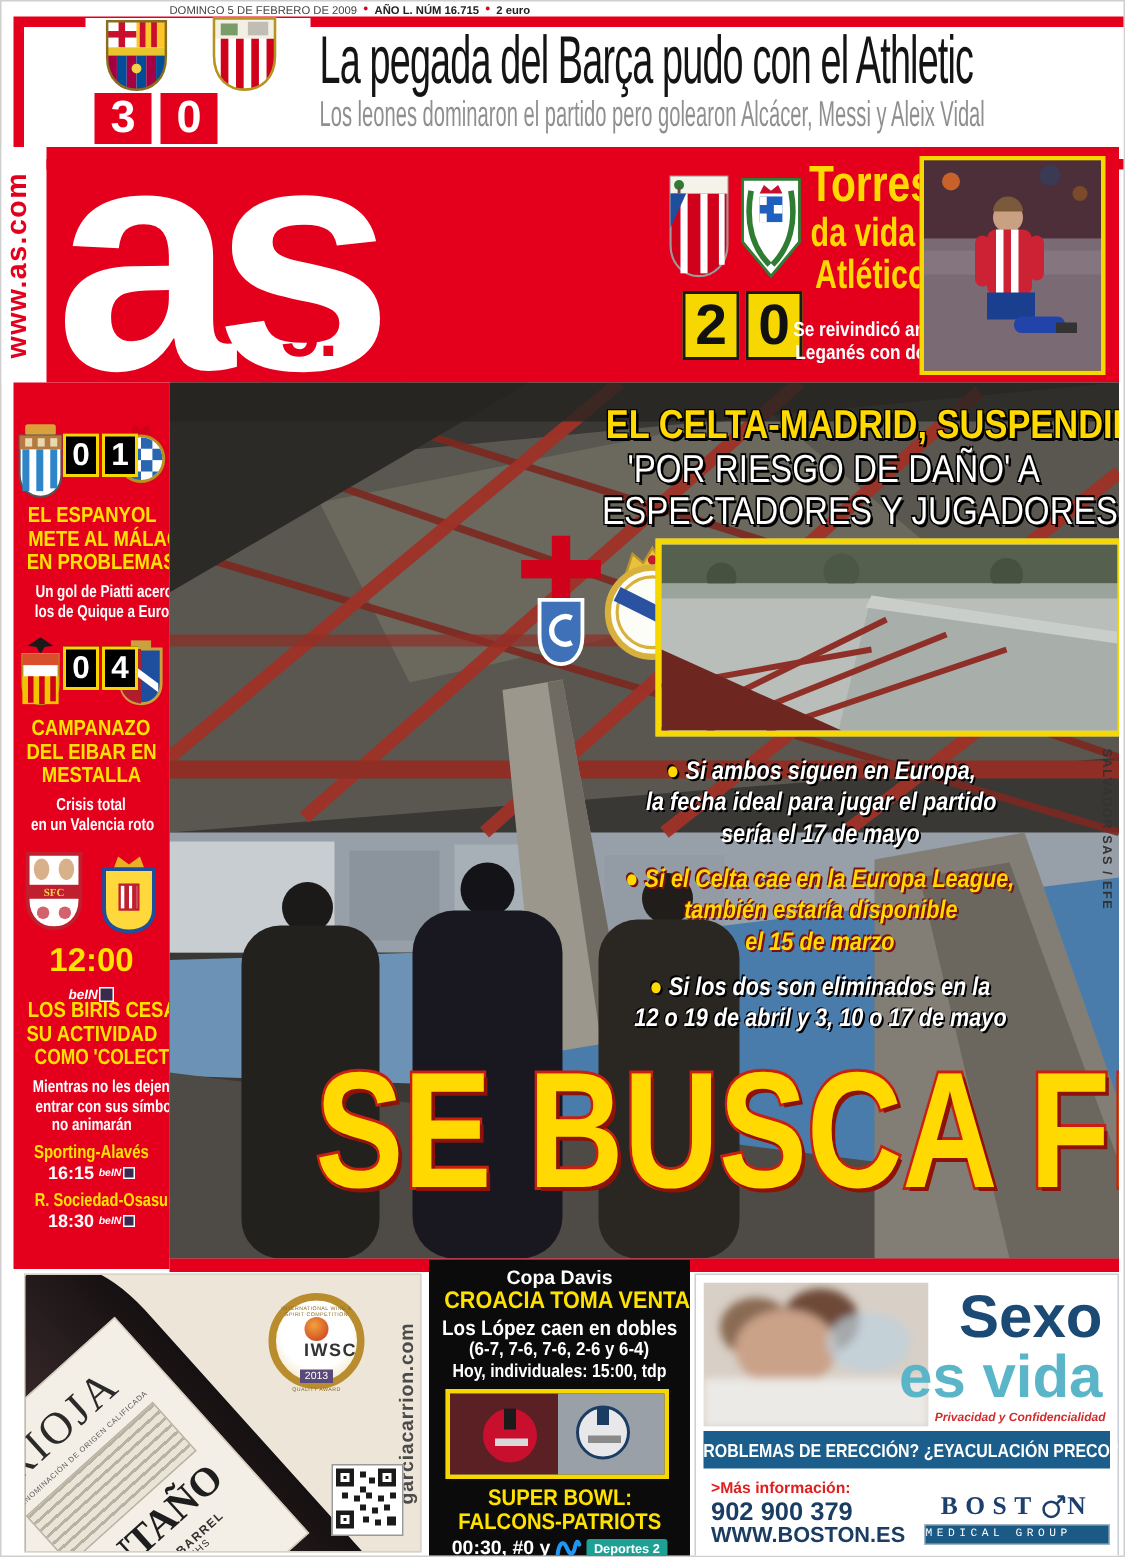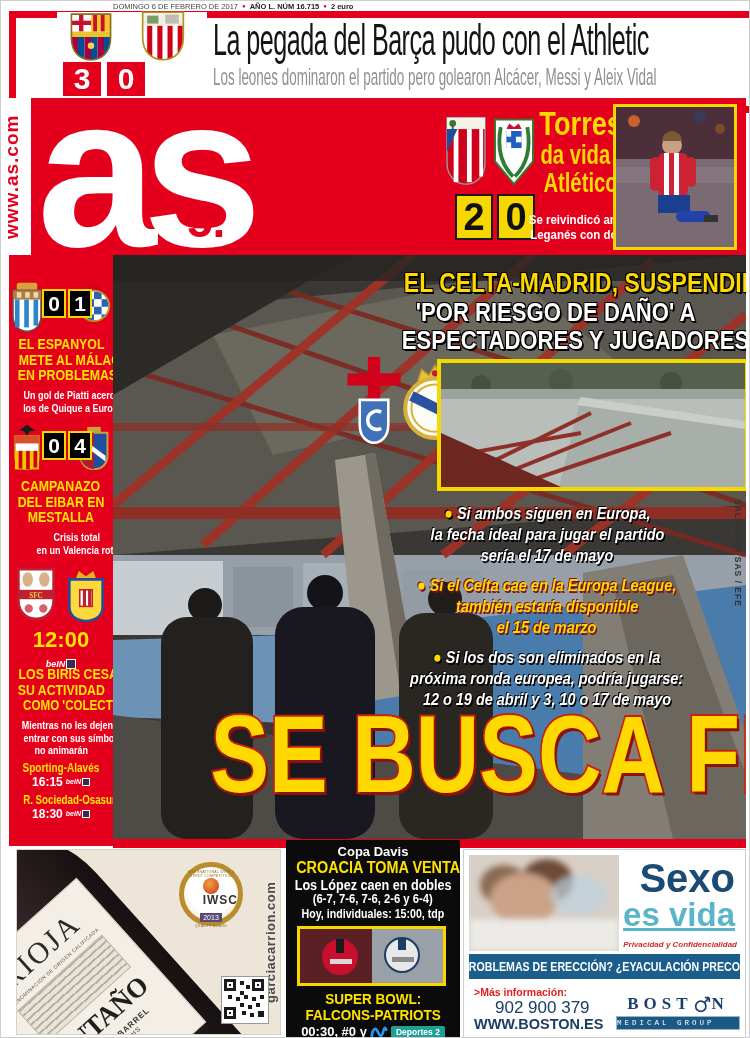--- a/index.html
+++ b/index.html
@@ -37,27 +37,27 @@
   
   .sidebar{left:8px;top:254px;width:104px;height:591px;background:#e4001c;overflow:hidden;}
   .scB{position:absolute;width:24px;height:29px;background:#000;border:2px solid #f6d800;color:#fff;
        font-weight:bold;font-size:21px;line-height:25px;text-align:center;box-sizing:border-box;z-index:2;}
   .sbH{width:104px;color:#ffe200;font-weight:bold;font-size:14.5px;line-height:15.5px;text-align:center;}
   .sbS{width:104px;color:#fff;font-weight:bold;font-size:11.5px;line-height:12.5px;text-align:center;}
   .sbT{width:104px;color:#ffe200;font-weight:bold;font-size:22px;text-align:center;}
   .fxN{width:104px;color:#ffe200;font-weight:bold;font-size:12.5px;text-align:center;}
   .fxT{width:104px;color:#fff;font-weight:bold;font-size:12px;text-align:center;display:flex;
        justify-content:center;align-items:center;gap:3px;}
-  .bein{display:inline-flex;align-items:flex-start;gap:1px;font-size:9px;color:#fff;font-weight:bold;font-style:italic;}
+  .bein{display:inline-flex;align-items:flex-end;gap:1px;font-size:9px;color:#fff;font-weight:bold;font-style:italic;}
   .bein .bx{width:8px;height:8px;background:#3b2a4f;border:1px solid #fff;display:inline-block;}
   
   .photo{left:112px;top:254px;width:633px;height:584px;background:#3a3835;overflow:hidden;}
   .kick1{color:#ffd900;font-size:27px;font-weight:bold;line-height:29px;
          text-shadow:2px 2px 0 #000,-1px -1px 0 #000,1px -1px 0 #000,-1px 1px 0 #000;}
-  .kick2{color:#fff;font-size:26px;font-weight:bold;line-height:28px;
+  .kick2{color:#fff;font-size:26px;font-weight:normal;line-height:28px;
          text-shadow:2px 2px 0 #000,-1px -1px 0 #000,1px -1px 0 #000,-1px 1px 0 #000;}
   .inset{left:324px;top:104px;width:312px;height:132px;border:4px solid #f6d800;background:#b9beba;box-sizing:border-box;}
   .bull{width:380px;text-align:center;font-weight:bold;font-style:italic;font-size:17px;line-height:21px;}
   .bullW{color:#fff;text-shadow:1.5px 1.5px 0 #000,-1px -1px 0 #000;}
   .bullY{color:#ffd900;text-shadow:1.5px 1.5px 0 #7a1010,-1px -1px 0 #7a1010;}
   .bdot{color:#ffd900;}
   .credit{right:3px;top:244px;writing-mode:vertical-rl;font-size:8.5px;font-weight:bold;color:#333;letter-spacing:1px;}
   .bigH{left:0;top:444px;width:633px;text-align:center;font-size:110px;font-weight:bold;line-height:1;
         color:#ffd900;-webkit-text-stroke:4px #c81f12;paint-order:stroke fill;
         text-shadow:3px 3px 0 #8e1208;}
@@ -94,40 +94,40 @@
   .copa{left:285px;top:839px;width:174px;height:199px;background:#0b0b0b;overflow:hidden;}
   .cW{width:174px;text-align:center;color:#fff;font-weight:bold;}
   .cY{width:174px;text-align:center;color:#ffe200;font-weight:bold;}
   .cphoto{left:11px;top:86px;width:149px;height:60px;border:3px solid #f6d800;box-sizing:border-box;background:#555;}
   .ctime{left:0;top:184px;width:174px;display:flex;justify-content:center;align-items:center;gap:3px;
          color:#fff;font-weight:bold;font-size:13px;}
   .dep2{background:#1fa095;color:#fff;font-size:8.5px;font-weight:bold;padding:1px 5px;border-radius:2px;}
   .boston{left:462px;top:848px;width:283px;height:238px;background:#fff;border:1px solid #c9ced4;
           box-sizing:border-box;overflow:hidden;}
   .bsTitle{right:10px;top:8px;font-size:40px;font-weight:bold;color:#1b4a74;text-align:right;line-height:1;}
-  .bsTitle2{right:10px;top:48px;font-size:33px;font-weight:bold;color:#5ab5c8;text-align:right;line-height:1;text-decoration:underline;}
+  .bsTitle2{right:10px;top:48px;font-size:40px;font-weight:bold;color:#5ab5c8;text-align:right;line-height:1;}
   .bsPriv{right:8px;top:90px;font-size:8px;font-weight:bold;font-style:italic;color:#d02c2c;}
   .bsBanner{left:5px;top:104px;width:271px;height:25px;background:#1b5e8c;color:#fff;display:flex;
             align-items:center;justify-content:center;font-weight:bold;font-size:12.5px;}
   .bsInfo{left:10px;top:136px;color:#e02020;font-size:10.5px;font-weight:bold;}
-  .bsPhone{left:10px;top:148px;color:#1b3d63;font-size:17px;font-weight:normal;margin-left:21px;}
+  .bsPhone{left:10px;top:148px;color:#1b3d63;font-size:17px;font-weight:bold;}
   .bsWeb{left:10px;top:166px;color:#1b3d63;font-size:14.5px;font-weight:bold;text-align:right;}
   .bsLogo{left:152px;top:144px;width:124px;}
   .bsLetters{display:flex;align-items:center;justify-content:center;gap:1px;color:#1c3f6e;
              font-family:"Liberation Serif",serif;font-size:17px;font-weight:bold;letter-spacing:5px;}
   .bsBar{margin-top:2px;background:#1c5a86;color:#fff;font-size:7.5px;letter-spacing:3px;
          text-align:left;padding:2px 0;border:1px solid #9fb4c4;font-family:Liberation Mono, monospace;}
 </style>
 </head>
 <body>
 
 <div class="page">
 
   <div class="abs datebar">
-    <span>DOMINGO 6 DE FEBRERO DE 2017</span>
+    <span>DOMINGO 5 DE FEBRERO DE 2009</span>
     <span class="dot">●</span>
     <span class="bold">AÑO L. NÚM 16.715</span>
     <span class="dot">●</span>
     <span class="bold">2 euro</span>
   </div>
 
   <div class="abs topbanner"></div>
   <div class="abs h-top">
     <span class="sq oL x56">La pegada del Barça pudo con el Athletic</span>
   </div>
@@ -297,21 +297,21 @@
       <rect x="10" y="2" width="14" height="6" fill="#c8a23c"></rect>
       <path d="M3 8h28v24c0 9-6.5 14-14 14S3 41 3 32Z" fill="#1d4f9e" stroke="#c8a23c" stroke-width="2"></path>
       <path d="M3 8h14v38c-8-1-14-6-14-14Z" fill="#b01e2e"></path>
       <polygon points="5,14 29,32 29,38 5,20" fill="#fff"></polygon>
     </svg>
     <div class="abs sbH" style="top:224px;">
       <div><span class="sq x85">CAMPANAZO</span></div>
       <div><span class="sq x85">DEL EIBAR EN</span></div>
       <div><span class="sq x85">MESTALLA</span></div>
     </div>
-    <div class="abs sbS" style="top:276px;padding-left:16px;">
+    <div class="abs sbS" style="top:276px;">
       <div><span class="sq x78">Crisis total</span></div>
       <div><span class="sq x78">en un Valencia roto</span></div>
     </div>
 
     <svg class="abs" style="left:6px;top:310px;" width="42" height="58" viewBox="0 0 40 56">
       <path d="M3 4h34v30c0 12-8.5 18-17 18S3 46 3 34Z" fill="#fff" stroke="#c01f2e" stroke-width="2.5"></path>
       <ellipse cx="12" cy="14" rx="5" ry="7" fill="#d8b08a"></ellipse>
         <ellipse cx="28" cy="14" rx="5" ry="7" fill="#d8b08a"></ellipse>
       <rect x="3" y="24" width="34" height="9" fill="#c01f2e"></rect>
       <text x="20" y="31.5" font-size="7" font-weight="bold" fill="#f2d24b" text-anchor="middle" font-family="Liberation Serif,serif">SFC</text>
@@ -451,21 +451,20 @@
       <div><span class="sq x85">la fecha ideal para jugar el partido</span></div>
       <div><span class="sq x85">sería el 17 de mayo</span></div>
     </div>
     <div class="abs bull bullY" style="left:244px;top:320px;">
       <div><span class="sq x85"><span class="bdot">●</span> <span>Si el Celta cae en la Europa League,</span></span></div>
       <div><span class="sq x85">también estaría disponible</span></div>
       <div><span class="sq x85">el 15 de marzo</span></div>
     </div>
     <div class="abs bull bullW" style="left:244px;top:392px;">
       <div><span class="sq x85"><span class="bdot">●</span> <span>Si los dos son eliminados en la</span></span></div>
-      <div><span class="sq x85">próxima ronda europea, podría jugarse:</span></div>
       <div><span class="sq x85">12 o 19 de abril y 3, 10 o 17 de mayo</span></div>
     </div>
 
     <div class="abs credit">SALVADOR SAS / EFE</div>
 
     <div class="abs bigH">
       <span class="sq x80">SE BUSCA FECHA</span>
     </div>
   </div>
 

